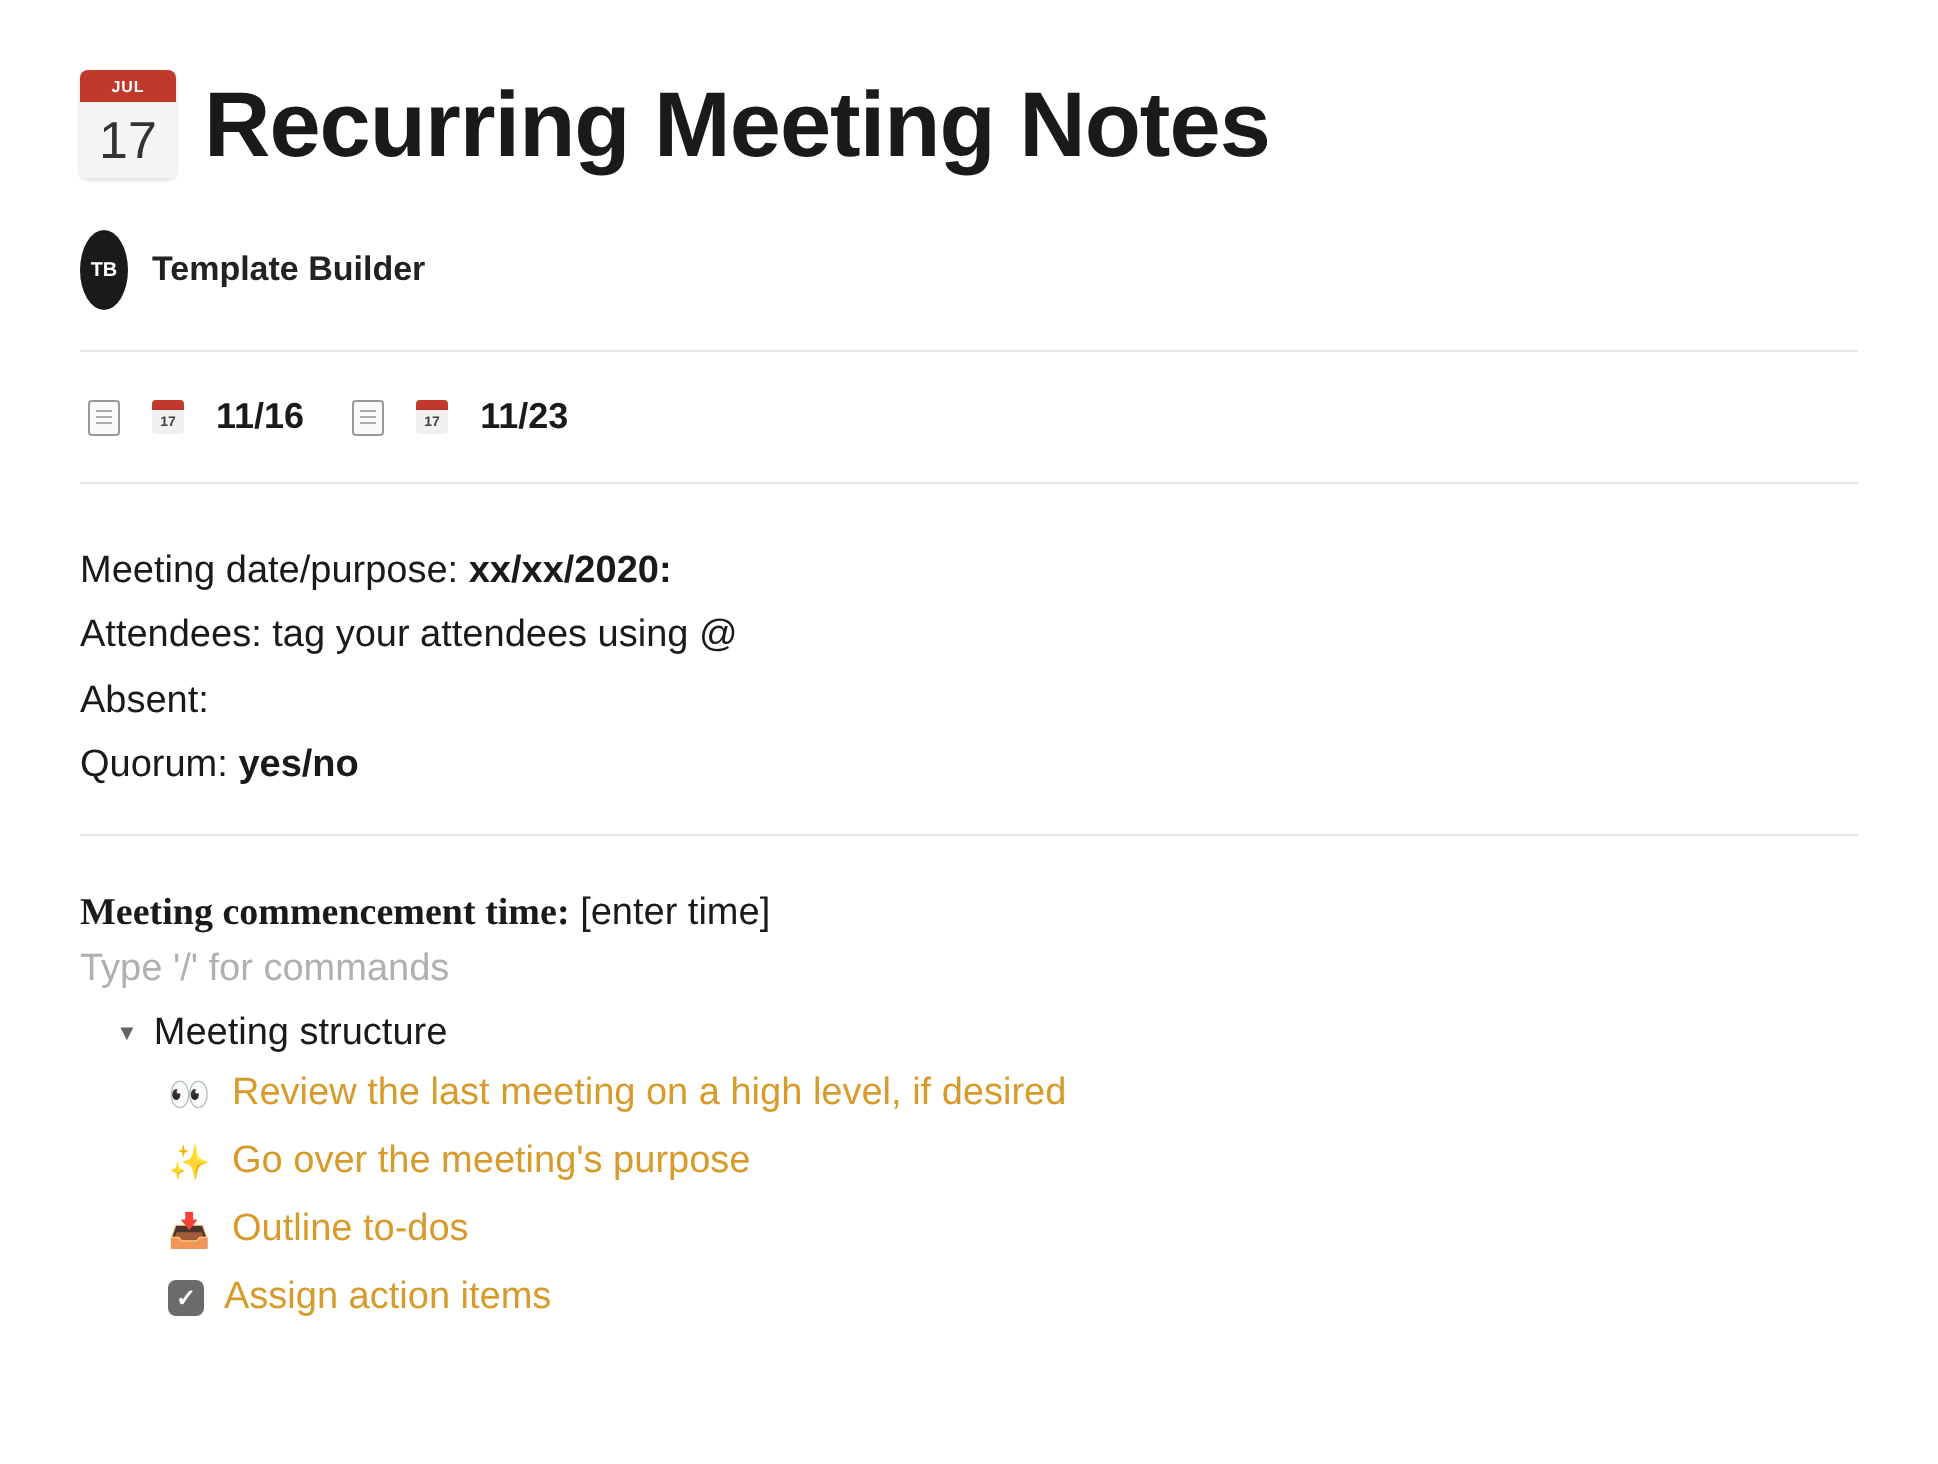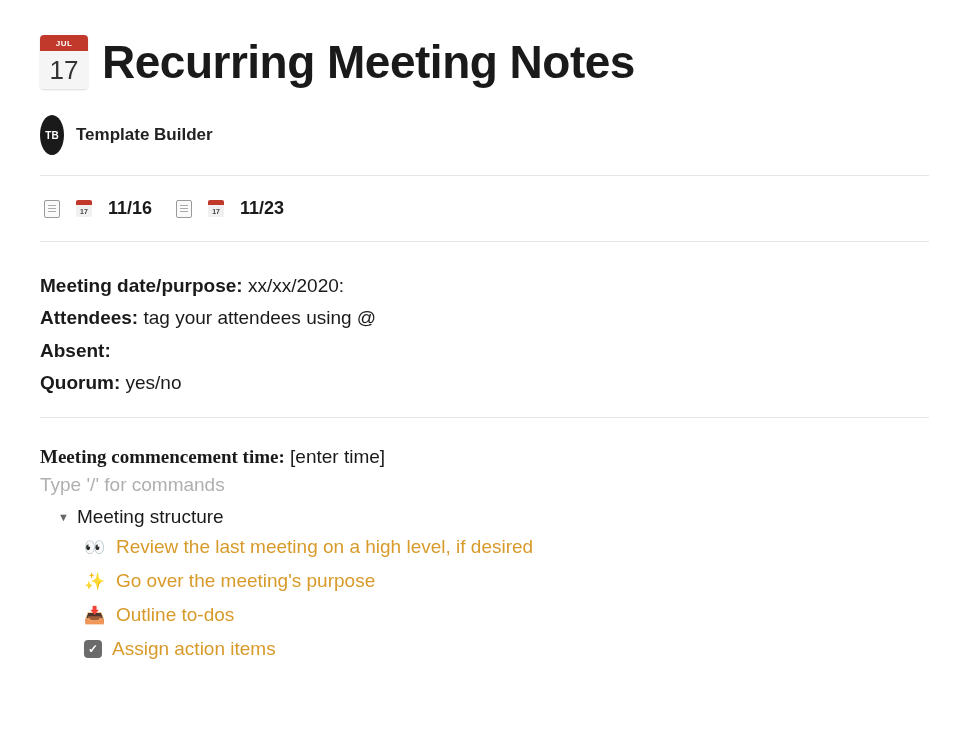--- a/index.html
+++ b/index.html
@@ -149,24 +149,24 @@
     }
     .info-block {
       padding: 28px 0 18px 0;
     }
     .info-line {
       font-size: 19px;
       line-height: 1.7;
       color: #1a1a1a;
     }
     .info-label {
+      font-weight: 400;
+    }
+    .info-value {
       font-weight: 700;
-    }
-    .info-value {
-      font-weight: 400;
     }
     .info-value-italic {
       font-weight: 400;
     }
     .commencement-block {
       padding: 28px 0 0 0;
     }
     .commencement-line {
       font-size: 19px;
       color: #1a1a1a;

